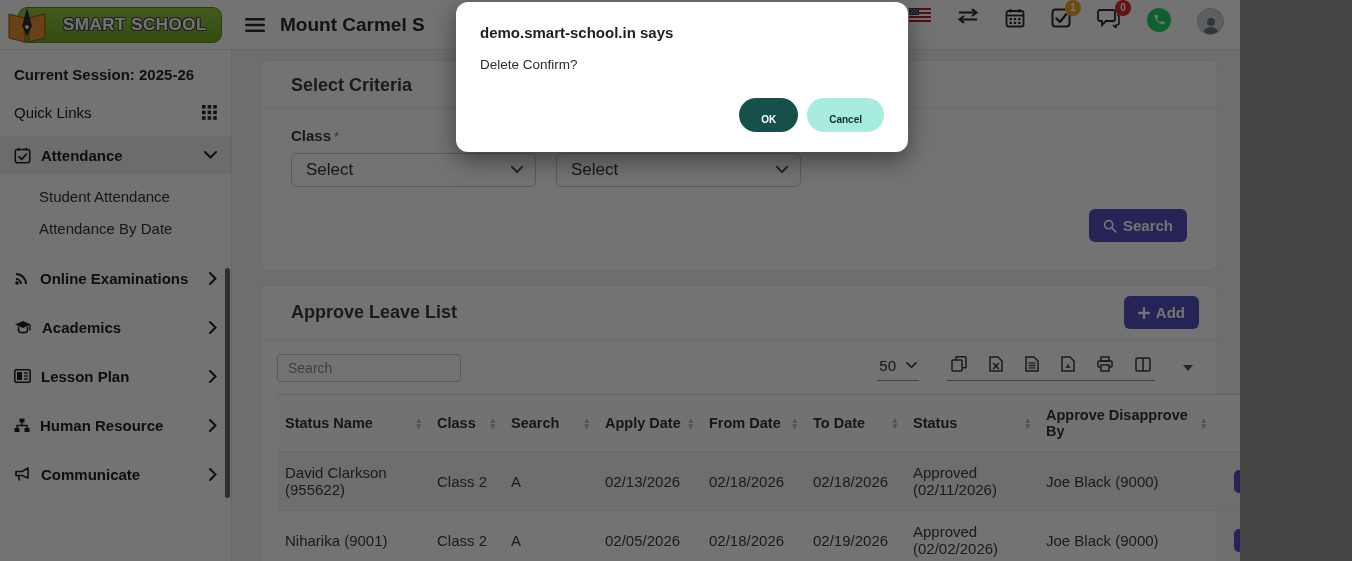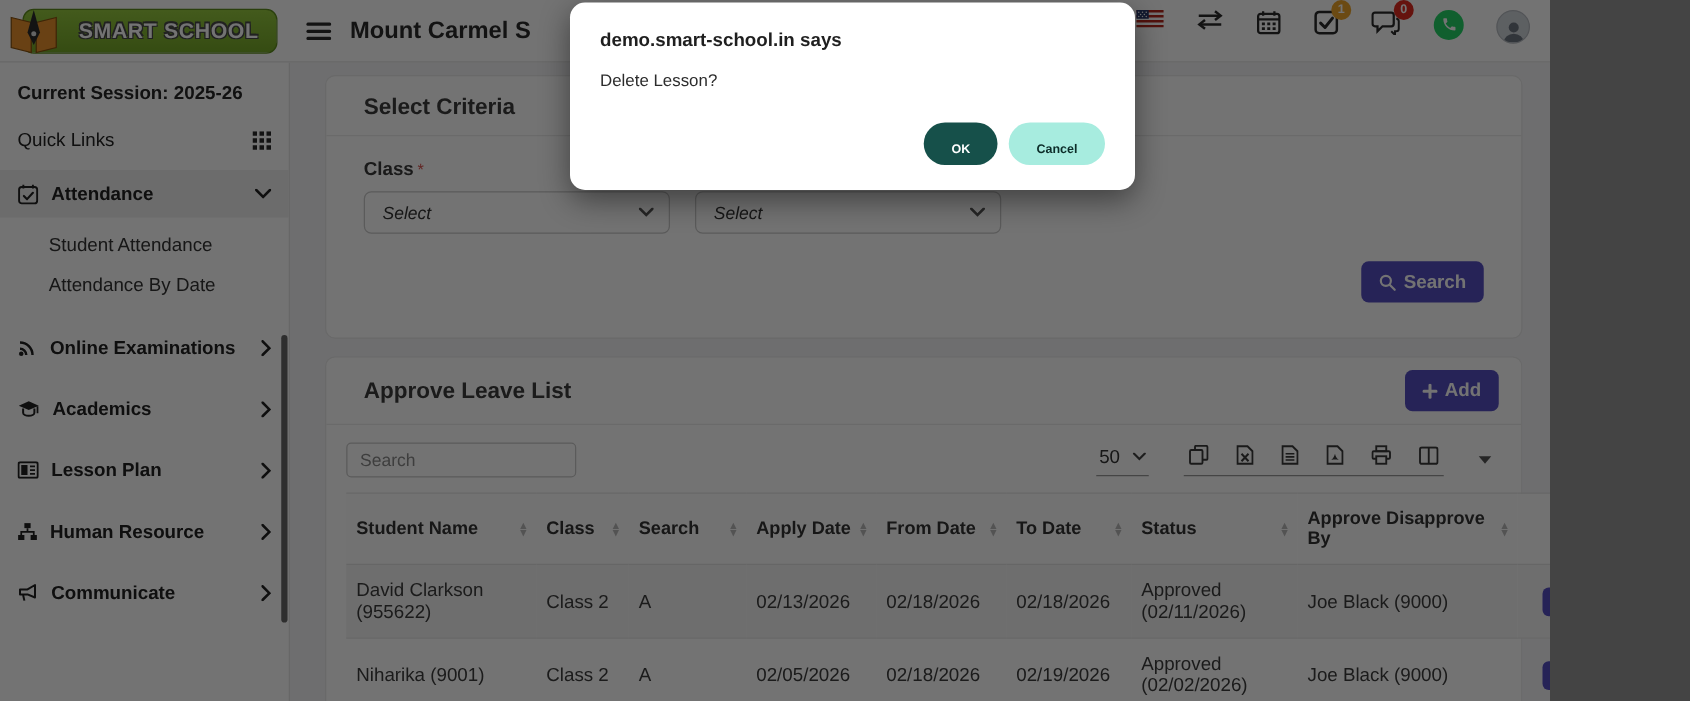--- a/index.html
+++ b/index.html
@@ -50,21 +50,21 @@
   .content { position:absolute; left:232px; top:50px; right:0; bottom:0; padding:10px 22px 0 28px; }
   .card { background:#fff; border:1px solid #e8e8e8; border-radius:8px; }
   .card-head { padding:14px 30px 12px; border-bottom:1px solid #ececec; display:flex; align-items:center; }
   .card-title { font-size:18px; font-weight:bold; color:#3c3c3c; }
   .card1-body { padding:18px 30px 14px; }
   .field-label { font-size:15px; color:#3a3a3a; font-weight:bold; }
   .req { color:#d9534f; margin-left:3px; font-size:13px; }
   .selects-row { display:flex; gap:20px; margin-top:8px; }
   .select-box { width:245px; height:34px; border:1px solid #c9c9c9; border-radius:6px; background:#fff;
                 display:flex; align-items:center; justify-content:space-between; padding:0 12px 0 14px;
-                font-size:14px; color:#333; cursor:pointer;font-style:italic; }
+                font-size:17px; color:#333; cursor:pointer; }
   .btn-primary { background:#564fc1; color:#fff; border:none; border-radius:6px; font-size:15px; font-weight:bold;
                  display:inline-flex; align-items:center; gap:6px; padding:8px 14px; cursor:pointer; font-family:inherit; }
   .search-row { display:flex; justify-content:flex-end; padding:22px 0 14px; }
 
   .card2 { margin-top:14px; border-radius:8px 8px 0 0; border-bottom:none; height:300px; }
   .card2-head { padding:10px 18px 10px 30px; border-bottom:1px solid #ececec; display:flex; align-items:center; justify-content:space-between; }
   .toolbar { display:flex; align-items:flex-start; justify-content:space-between; padding:14px 16px 12px; }
   .tbl-search { width:184px; height:28px; border:1px solid #c9c9c9; border-radius:4px; padding:0 10px; font-size:14px; color:#333;
                 font-family:inherit; background:#fff; }
   .tbl-search::placeholder { color:#8a8a8a; }
@@ -420,21 +420,21 @@
             <col style="width:104px">
               <col style="width:100px">
               <col style="width:133px">
               <col style="width:176px">
               <col style="width:86px">
           </colgroup>
           <thead>
             <tr>
               <th>
                   <div class="th-inner">
-                    <span>Student Name</span>
+                    <span>Status Name</span>
                     <span class="sorter">▴<span>▾</span></span>
                   </div>
                 </th>
               <th>
                   <div class="th-inner">
                     <span>Class</span>
                     <span class="sorter">▴<span>▾</span></span>
                   </div>
                 </th>
               <th>
@@ -532,20 +532,20 @@
             </tr>
           </tbody>
         </table>
       </div>
     </div>
   </div>
 
   <div class="dim"></div>
   <div class="dialog">
     <div class="dialog-title">demo.smart-school.in says</div>
-    <div class="dialog-msg">Delete Lesson?</div>
+    <div class="dialog-msg">Delete Confirm?</div>
     <div class="dialog-btns">
       <button class="dlg-btn dlg-ok">OK</button>
       <button class="dlg-btn dlg-cancel">Cancel</button>
     </div>
   </div>
 
 </div>
 
 </body></html>

